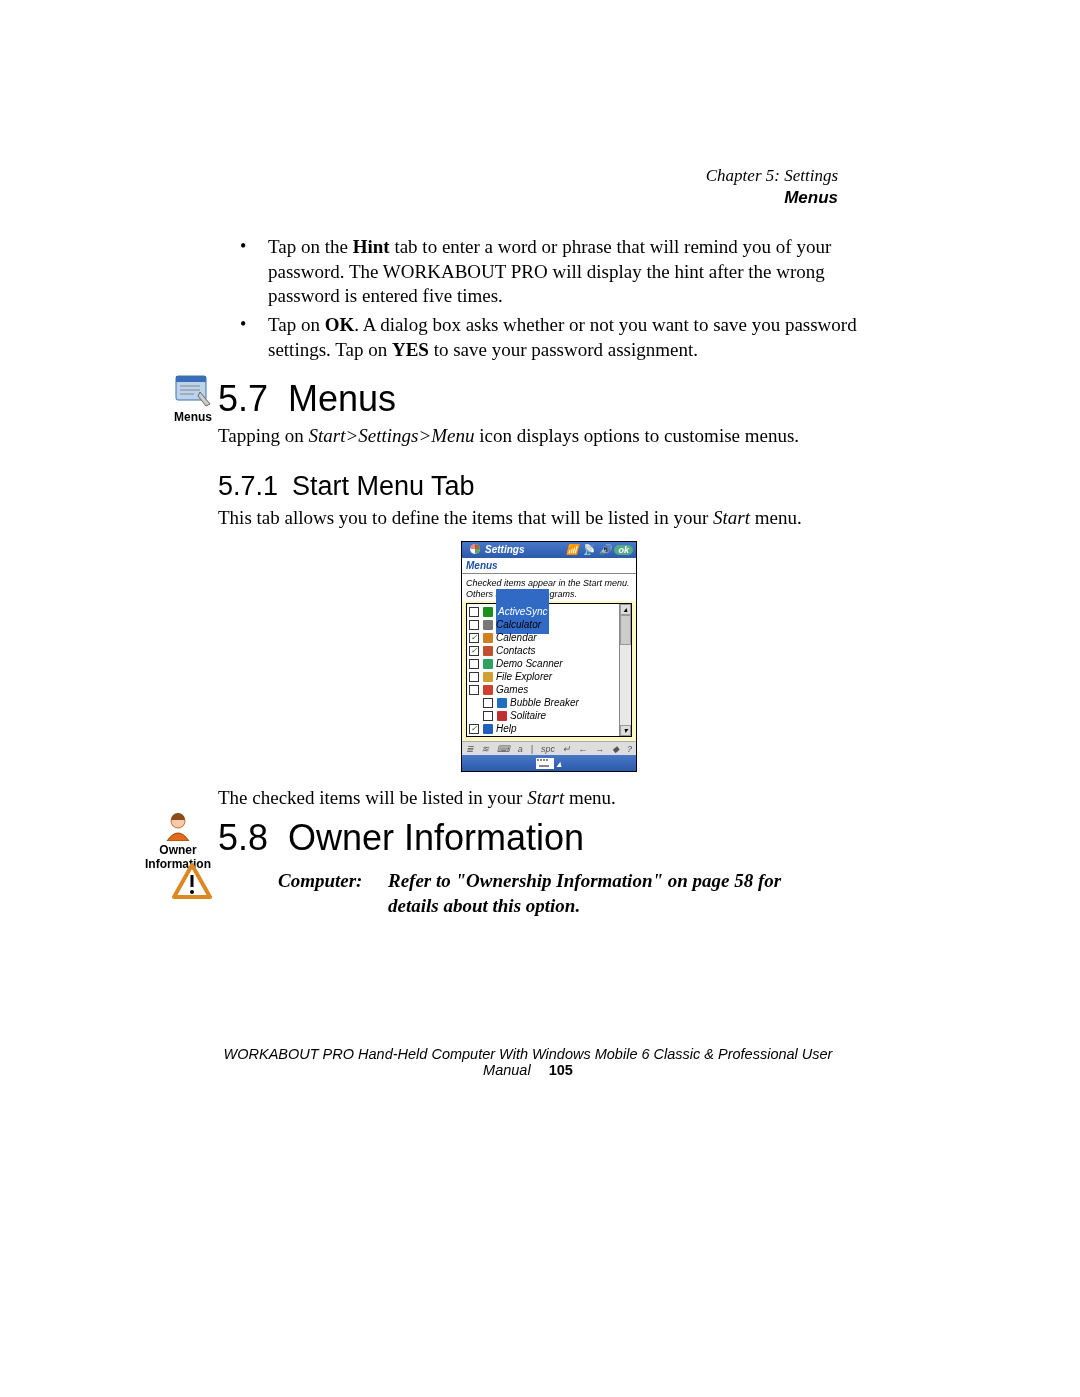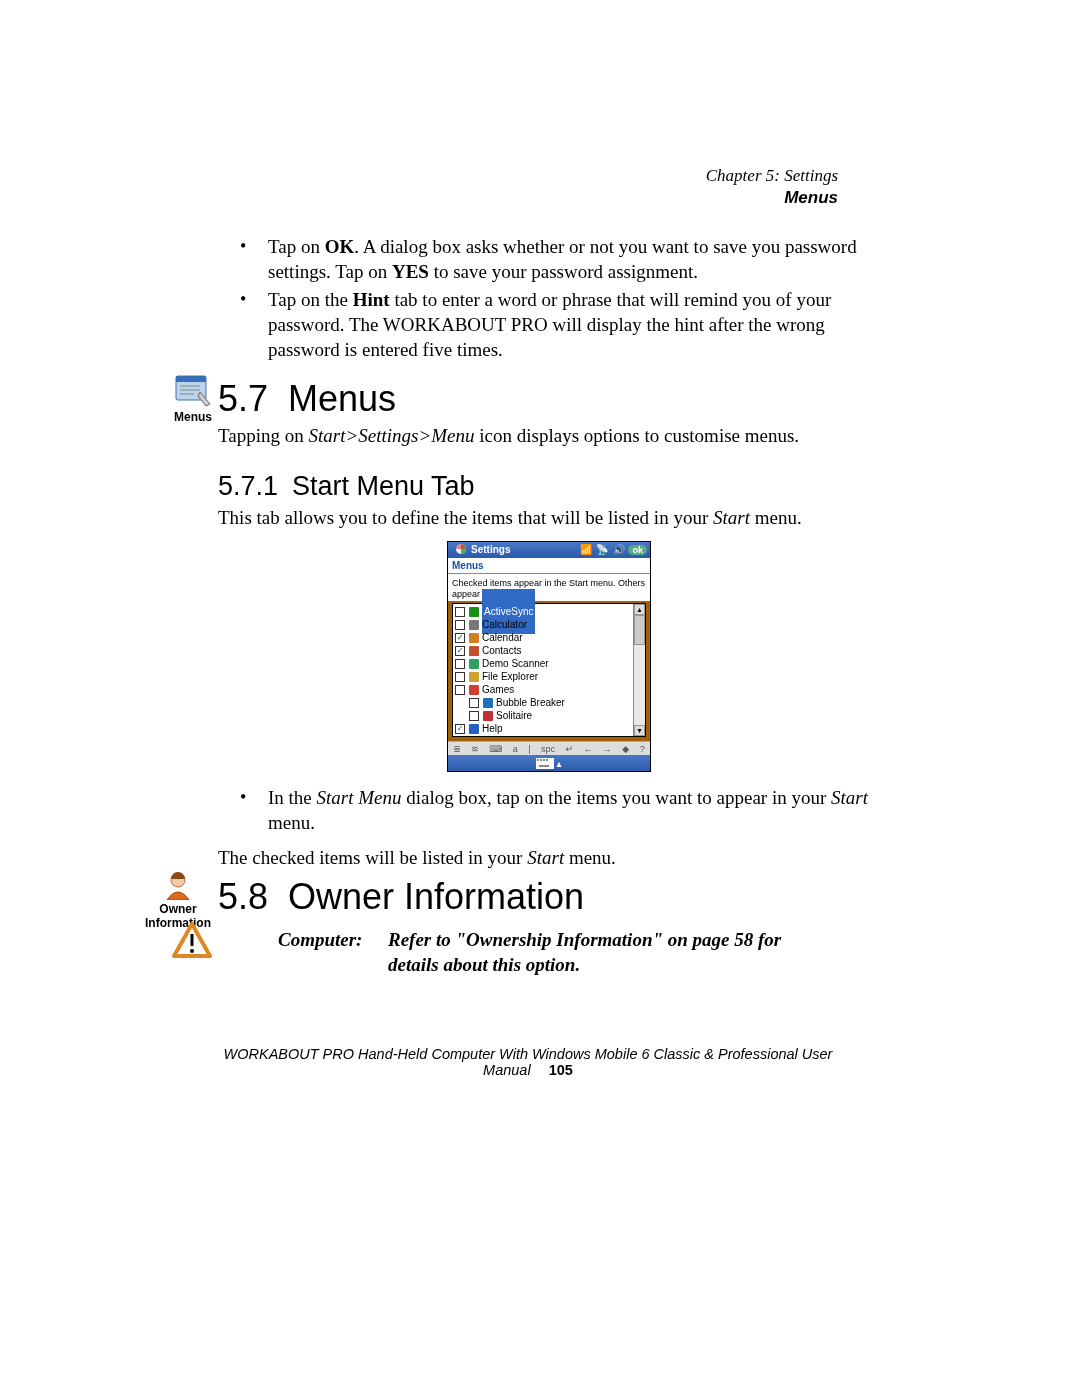--- a/index.html
+++ b/index.html
@@ -87,26 +87,27 @@
   p.body {
     font-size: 19px;
     line-height: 1.3;
     margin-bottom: 6px;
   }
   .bold { font-weight: bold; }
   .ital { font-style: italic; }
   
   
   .device-shot {
-    width: 204px;
+    width: 176px;
     margin: 10px auto 14px auto;
     border: 1px solid #000;
     font-family: Tahoma, Arial, sans-serif;
     font-size: 10px;
-    background: #a16207;
+    background: #fef9c3;
+    font-style: italic;
   }
   .dev-title {
     background: linear-gradient(to bottom, #4a78c9, #2c5aaa);
     color: #fff;
     height: 16px;
     display: flex;
     align-items: center;
     padding: 0 3px;
     font-weight: bold;
   }
@@ -214,22 +215,22 @@
 <body>
 
 <div class="page">
   <div class="running-header">
     <div>Chapter 5:  Settings</div>
     <div class="running-header-2">Menus</div>
   </div>
 
   <div class="content">
     <ul class="body-list" id="intro-bullets">
+        <li><span>Tap on the </span><span class="bold">Hint</span><span> tab to enter a word or phrase that will remind you of your password. The WORKABOUT PRO will display the hint after the wrong password is entered five times.</span></li>
         <li><span>Tap on </span><span class="bold">OK</span><span>. A dialog box asks whether or not you want to save you password settings. Tap on </span><span class="bold">YES</span><span> to save your password assignment.</span></li>
-        <li><span>Tap on the </span><span class="bold">Hint</span><span> tab to enter a word or phrase that will remind you of your password. The WORKABOUT PRO will display the hint after the wrong password is entered five times.</span></li>
       </ul>
 
     <div class="section-wrap">
       <div class="margin-icon" style="top:-4px;">
         <svg width="38" height="34">
           <rect x="2" y="2" width="30" height="24" rx="2" fill="#bcd3ec" stroke="#4070b0"></rect>
           <rect x="2" y="2" width="30" height="6" fill="#3a6fb8"></rect>
           <line x1="6" y1="12" x2="26" y2="12" stroke="#888"></line>
           <line x1="6" y1="16" x2="26" y2="16" stroke="#888"></line>
           <line x1="6" y1="20" x2="20" y2="20" stroke="#888"></line>
@@ -386,23 +387,20 @@
                 <rect x="4" y="1" width="2" height="2" fill="#888"></rect>
                 <rect x="7" y="1" width="2" height="2" fill="#888"></rect>
                 <rect x="10" y="1" width="2" height="2" fill="#888"></rect>
                 <rect x="3" y="7" width="10" height="2" fill="#888"></rect>
               </svg>
           </span>
           <span style="margin-left:2px;">▴</span>
         </div>
       </div>
 
-      <ul class="body-list">
-        <li id="s571-bullet"><span>In the </span><span class="ital">Start Menu</span><span> dialog box, tap on the items you want to appear in your </span><span class="ital">Start</span><span> menu.</span></li>
-      </ul>
       <p class="body" id="s571-outro"><span>The checked items will be listed in your </span><span class="ital">Start</span><span> menu.</span></p>
     </div>
 
     <div class="section-wrap" style="margin-top:4px;">
       <div class="margin-icon" style="top:-6px; left:-75px;">
         <svg width="30" height="30">
           <circle cx="15" cy="10" r="7" fill="#f6c9a8" stroke="#c07030"></circle>
           <path d="M15 2 a7 7 0 0 1 7 7 h-14 a7 7 0 0 1 7 -7" fill="#8a4a1a"></path>
           <path d="M4 30 Q15 14 26 30 Z" fill="#e06a1a" stroke="#a04000"></path>
         </svg>

